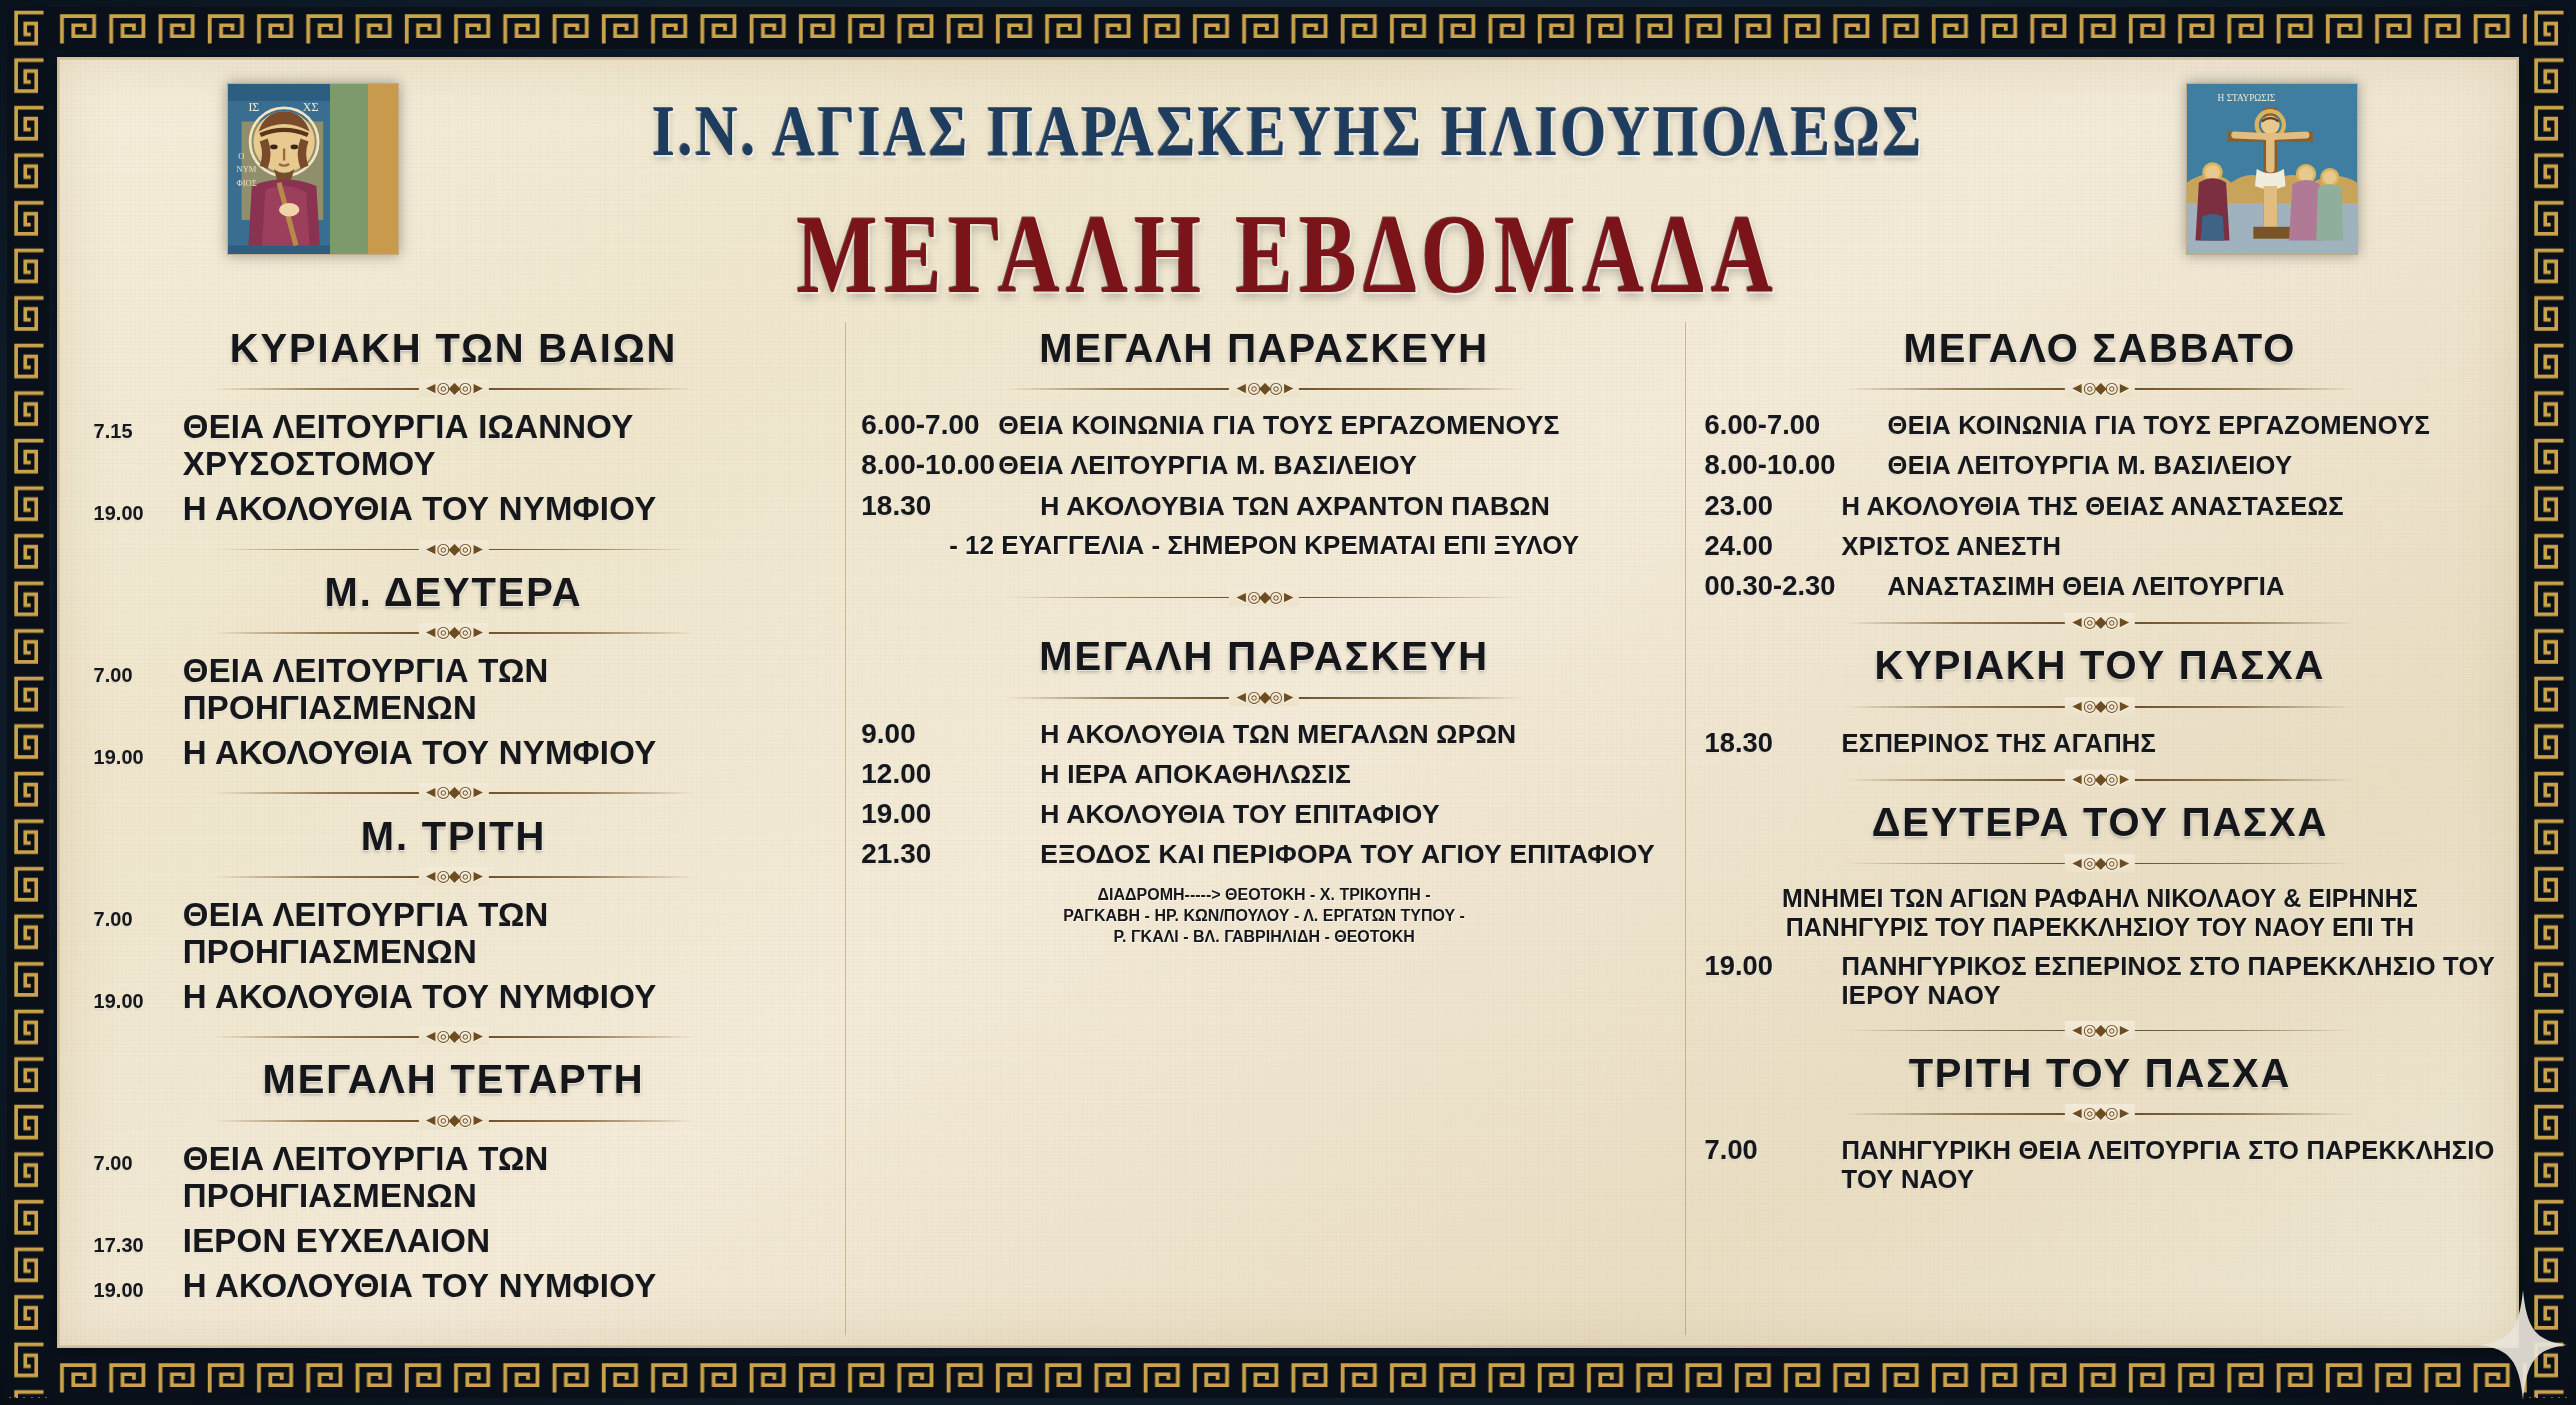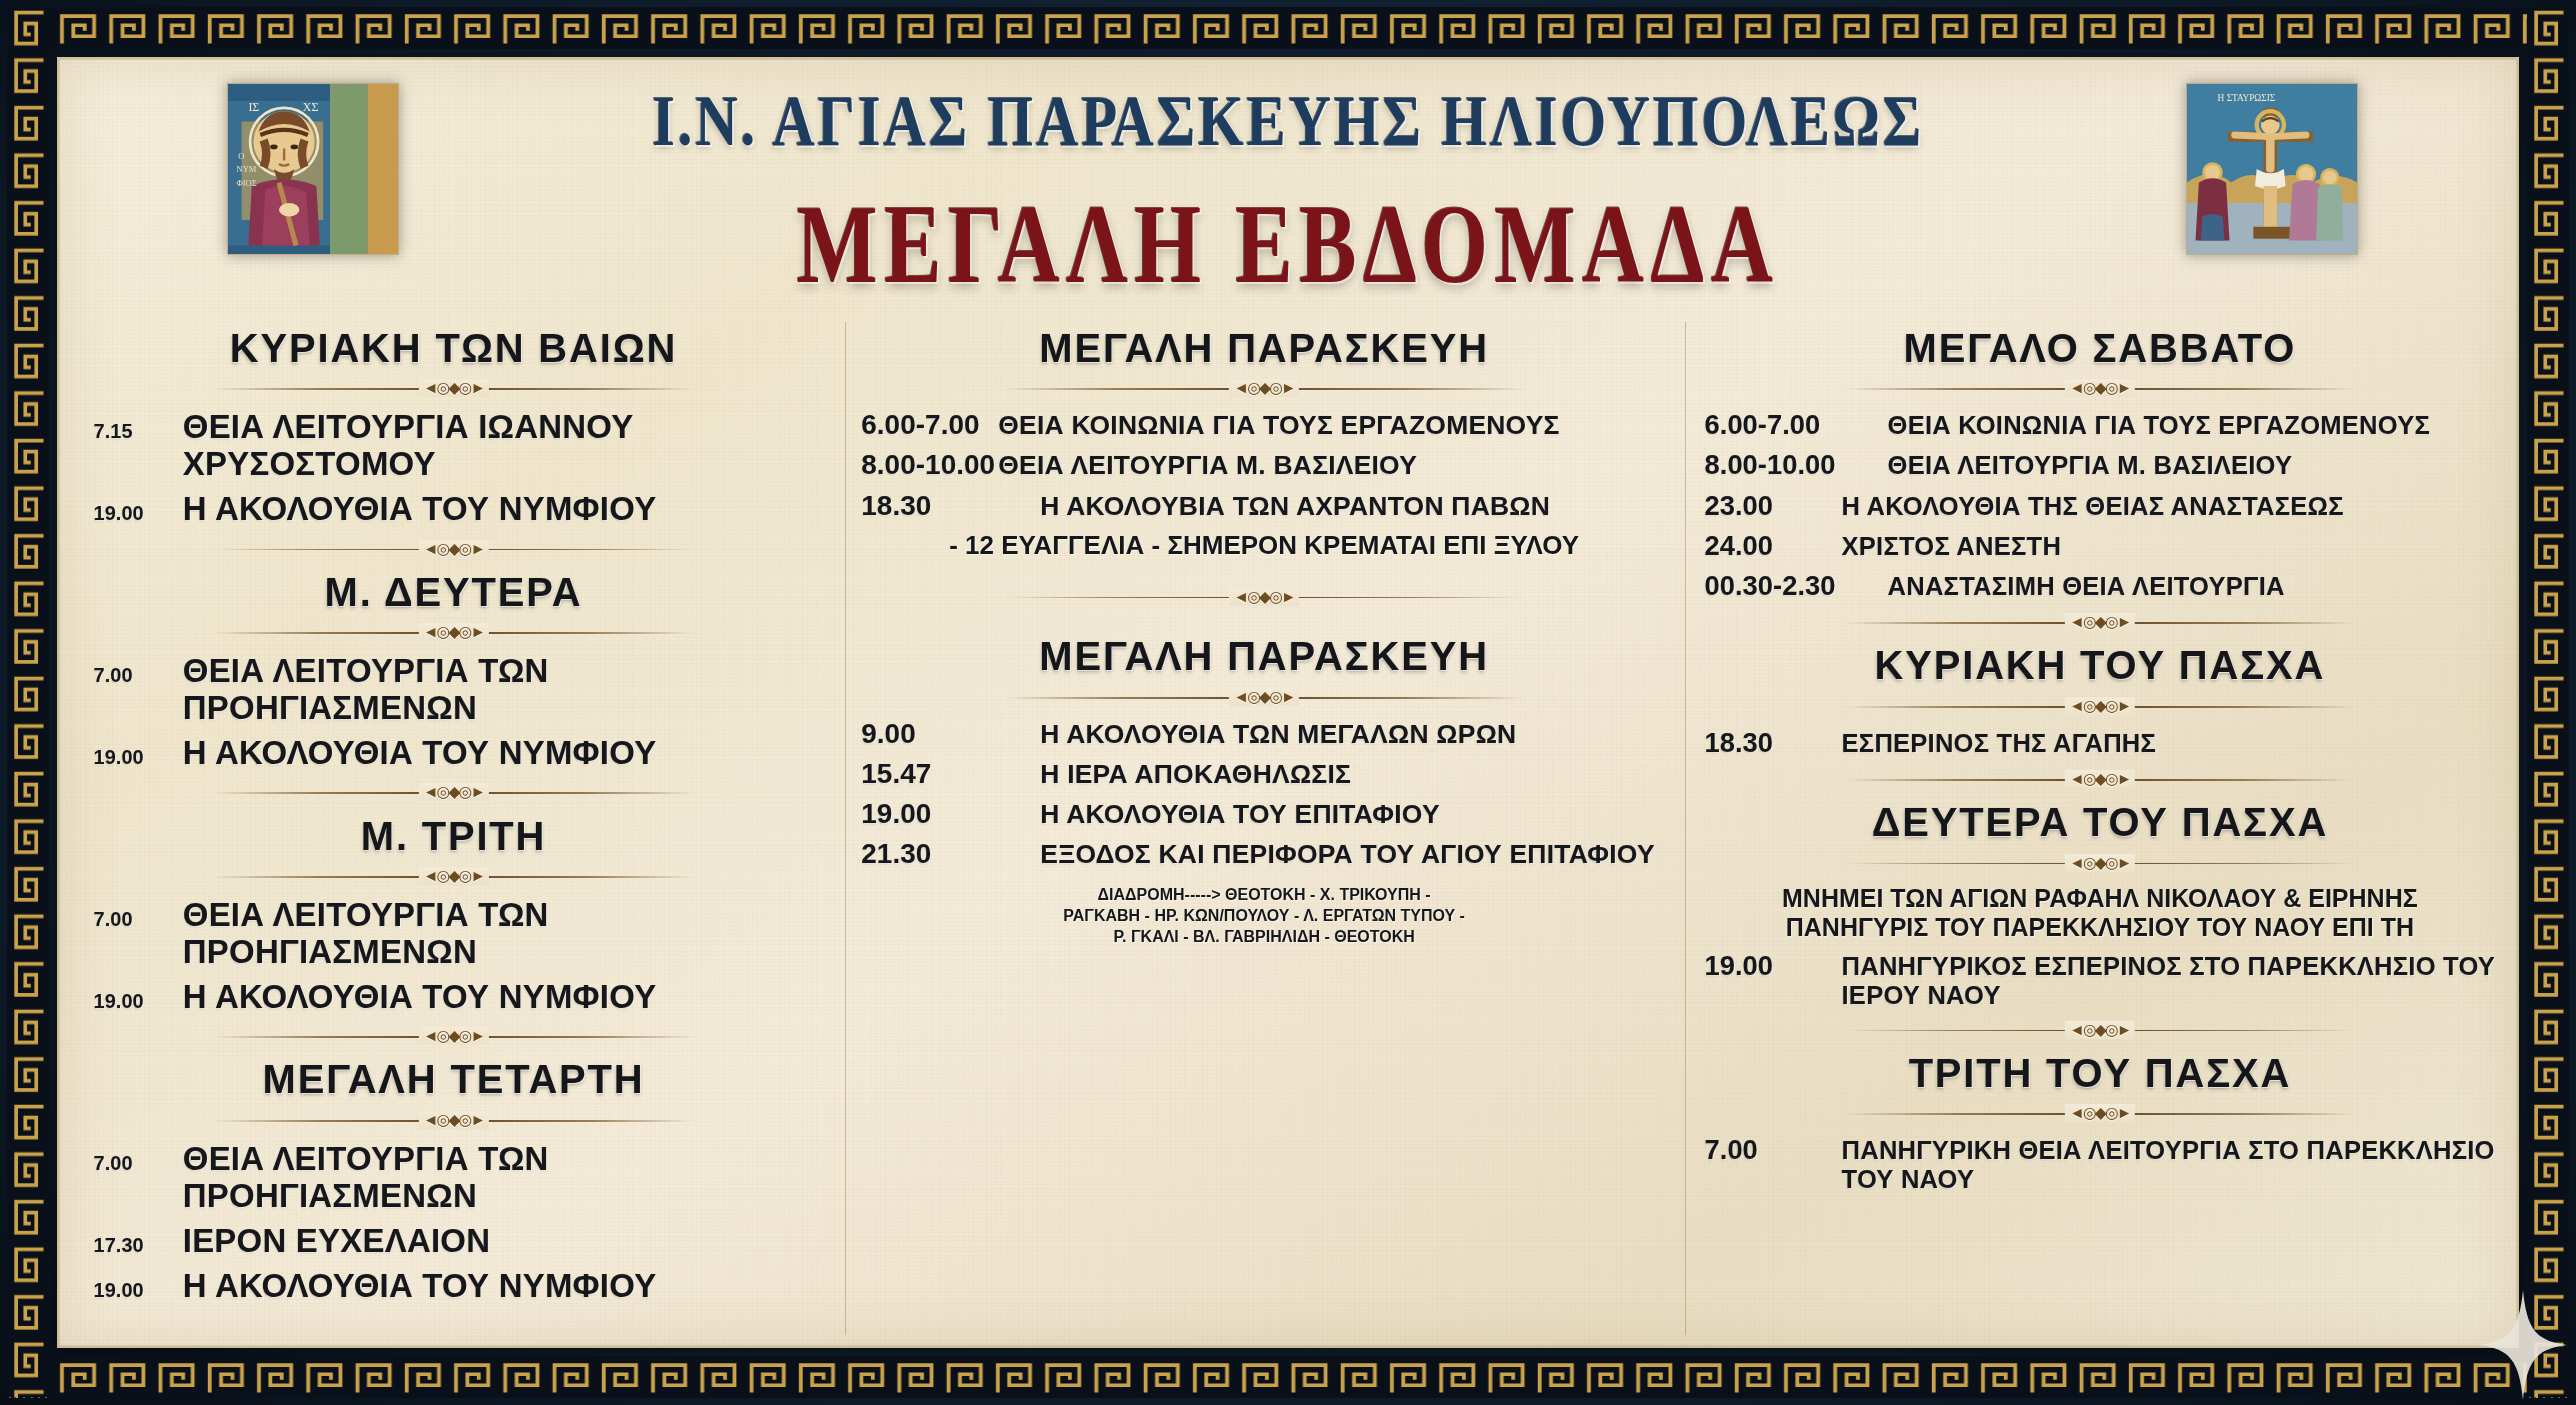--- a/index.html
+++ b/index.html
@@ -67,21 +67,21 @@
       repeating-linear-gradient(0deg, rgba(150,125,80,.035) 0 0.9px, transparent 0.9px 3.7px),
       repeating-linear-gradient(90deg, rgba(150,125,80,.03) 0 0.9px, transparent 0.9px 4.6px);
     pointer-events:none;
   }
 
   
   #header {
     position:relative;
     height:265px;
     display:flex; align-items:flex-start; justify-content:center;
-    padding-top:5px;
+    padding-top:15px;
     z-index:3;
   }
   .icon-box {
     position:absolute; top:25.6px;
     width:172px; height:172px;
     border:1.8px solid rgba(140,115,70,.5);
     overflow:hidden;
     box-shadow:0 0 12.8px rgba(0,0,0,.35);
   }
   .icon-left  { left:170px; }
@@ -455,21 +455,21 @@
 
         <div>
           <div class="sect-title">ΜΕΓΑΛΗ ΠΑΡΑΣΚΕΥΗ</div>
           <div class="divider"></div>
           <div class="rows">
             <div class="row">
               <span class="t">9.00</span>
               <span class="d">Η ΑΚΟΛΟΥΘΙΑ ΤΩΝ ΜΕΓΑΛΩΝ ΩΡΩΝ</span>
             </div>
             <div class="row">
-              <span class="t">15.47</span>
+              <span class="t">12.00</span>
               <span class="d">Η ΙΕΡΑ ΑΠΟΚΑΘΗΛΩΣΙΣ</span>
             </div>
             <div class="row">
               <span class="t">19.00</span>
               <span class="d">Η ΑΚΟΛΟΥΘΙΑ ΤΟΥ ΕΠΙΤΑΦΙΟΥ</span>
             </div>
             <div class="row">
               <span class="t">21.30</span>
               <span class="d">ΕΞΟΔΟΣ ΚΑΙ ΠΕΡΙΦΟΡΑ ΤΟΥ ΑΓΙΟΥ ΕΠΙΤΑΦΙΟΥ</span>
             </div>

